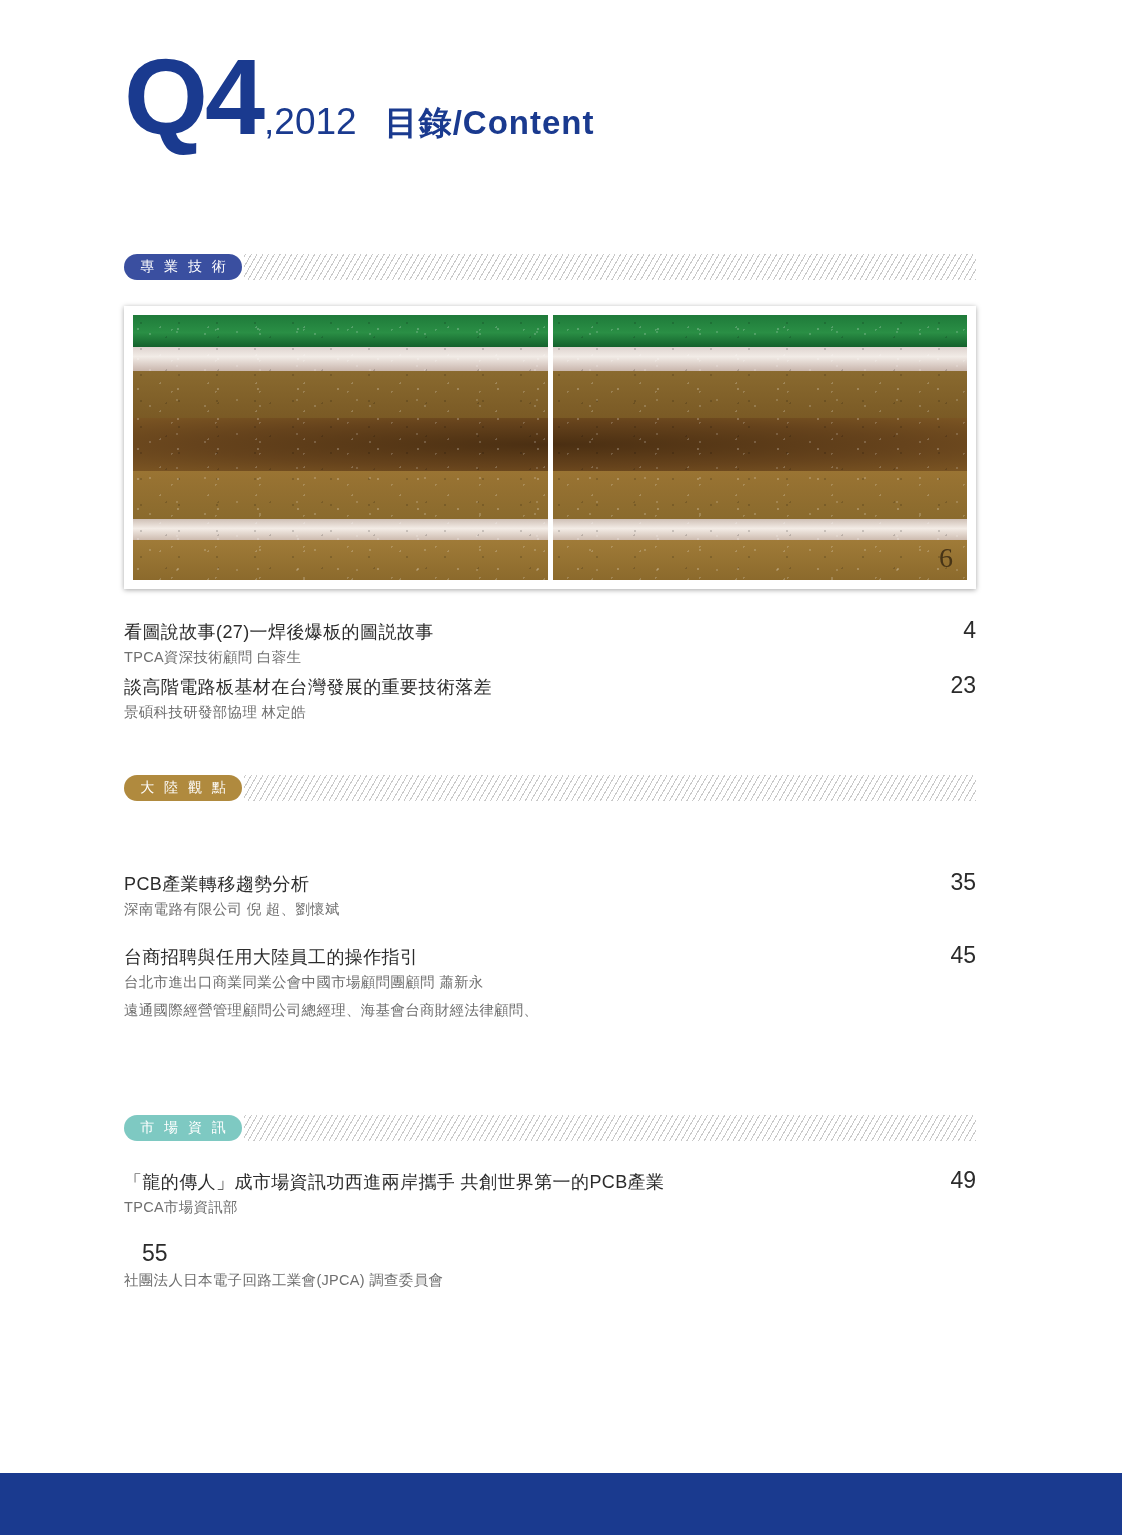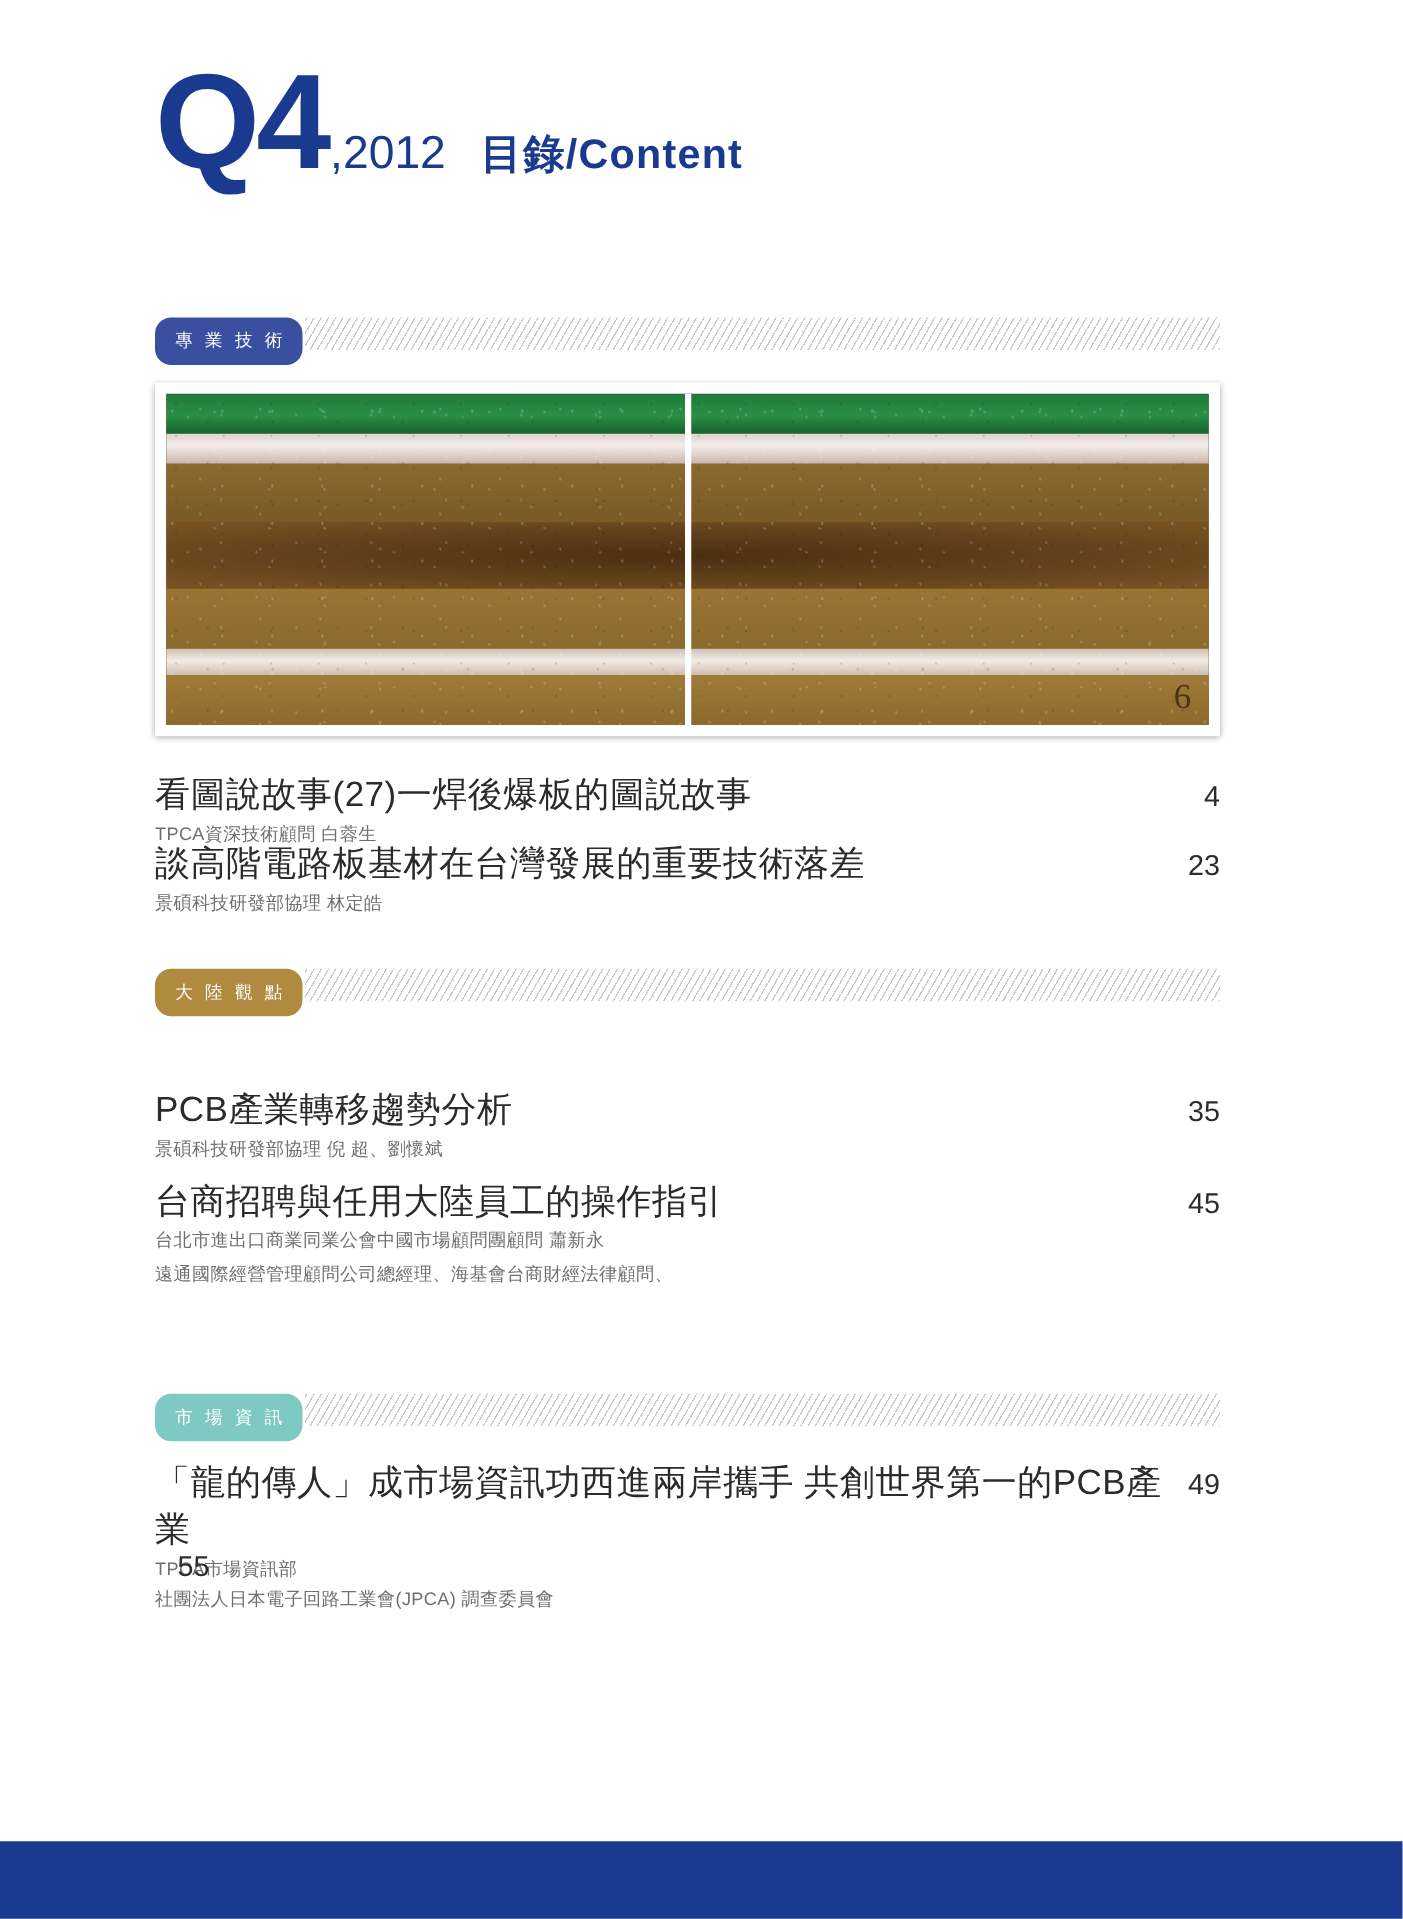--- a/index.html
+++ b/index.html
@@ -63,21 +63,21 @@
       -60deg,
       #c9c9c9 0px, #c9c9c9 1px,
       rgba(255,255,255,0) 1px, rgba(255,255,255,0) 5px
     );
   }
   .section-tab {
     position: absolute;
     left: 0;
     top: 0;
     width: 118px;
-    height: 38px;
+    height: 26px;
     border-radius: 13px;
     color: #ffffff;
     font-size: 14px;
     letter-spacing: 3px;
     display: flex;
     align-items: center;
     justify-content: center;
     box-sizing: border-box;
     padding-left: 3px;
     font-weight: normal;
@@ -157,21 +157,21 @@
     position: absolute;
     left: 124px;
     width: 852px;
   }
   .entry-title-row {
     display: flex;
     align-items: baseline;
     justify-content: space-between;
   }
   .entry-title {
-    font-size: 28px;
+    font-size: 18px;
     color: #2b2b2b;
     letter-spacing: 0.4px;
     line-height: 1.35;
   }
   .entry-page {
     font-size: 23px;
     color: #2b2b2b;
     font-family: "Liberation Sans", sans-serif;
     margin-left: 18px;
     white-space: nowrap;
@@ -242,21 +242,21 @@
 <div class="section-bar" style="top:775px;">
   <div class="hatch"></div>
   <div class="section-tab" style="background:#b08a3e;">大 陸 觀 點</div>
 </div>
 
 <div class="entry" style="top:869px;">
   <div class="entry-title-row">
     <div class="entry-title">PCB產業轉移趨勢分析</div>
     <div class="entry-page">35</div>
   </div>
-  <div class="entry-author">景碩科技研發部協理  倪  超、劉懷斌</div>
+  <div class="entry-author">深南電路有限公司  倪  超、劉懷斌</div>
 </div>
 
 <div class="entry" style="top:942px;">
   <div class="entry-title-row">
     <div class="entry-title">台商招聘與任用大陸員工的操作指引</div>
     <div class="entry-page">45</div>
   </div>
   <div class="entry-author">台北市進出口商業同業公會中國市場顧問團顧問  蕭新永</div>
   <div class="entry-author">遠通國際經營管理顧問公司總經理、海基會台商財經法律顧問、</div>
 </div>

